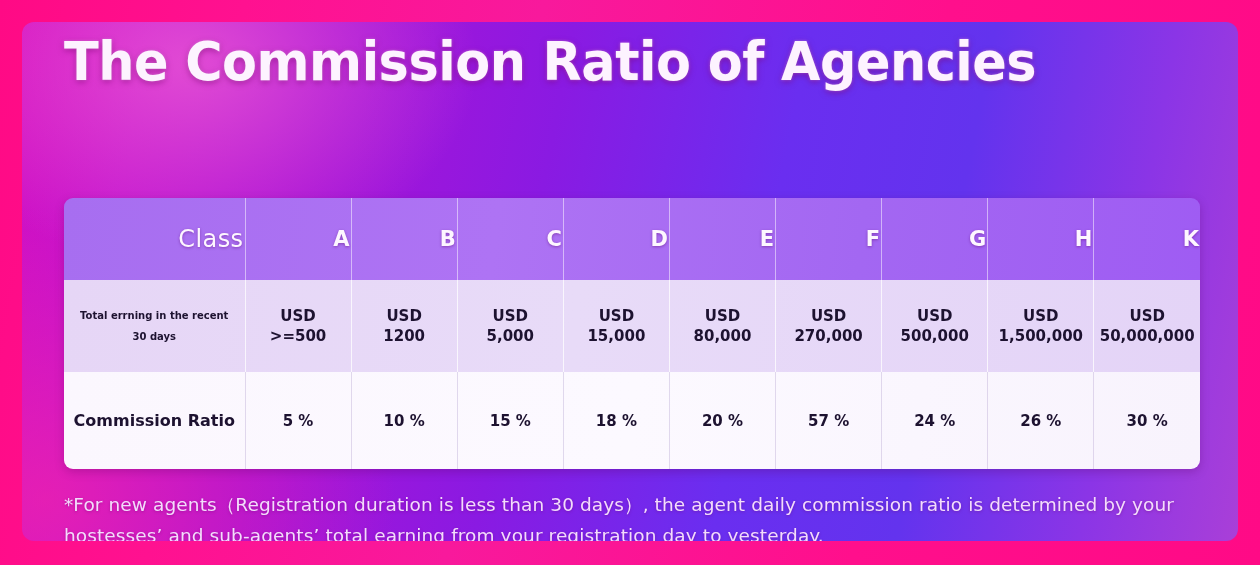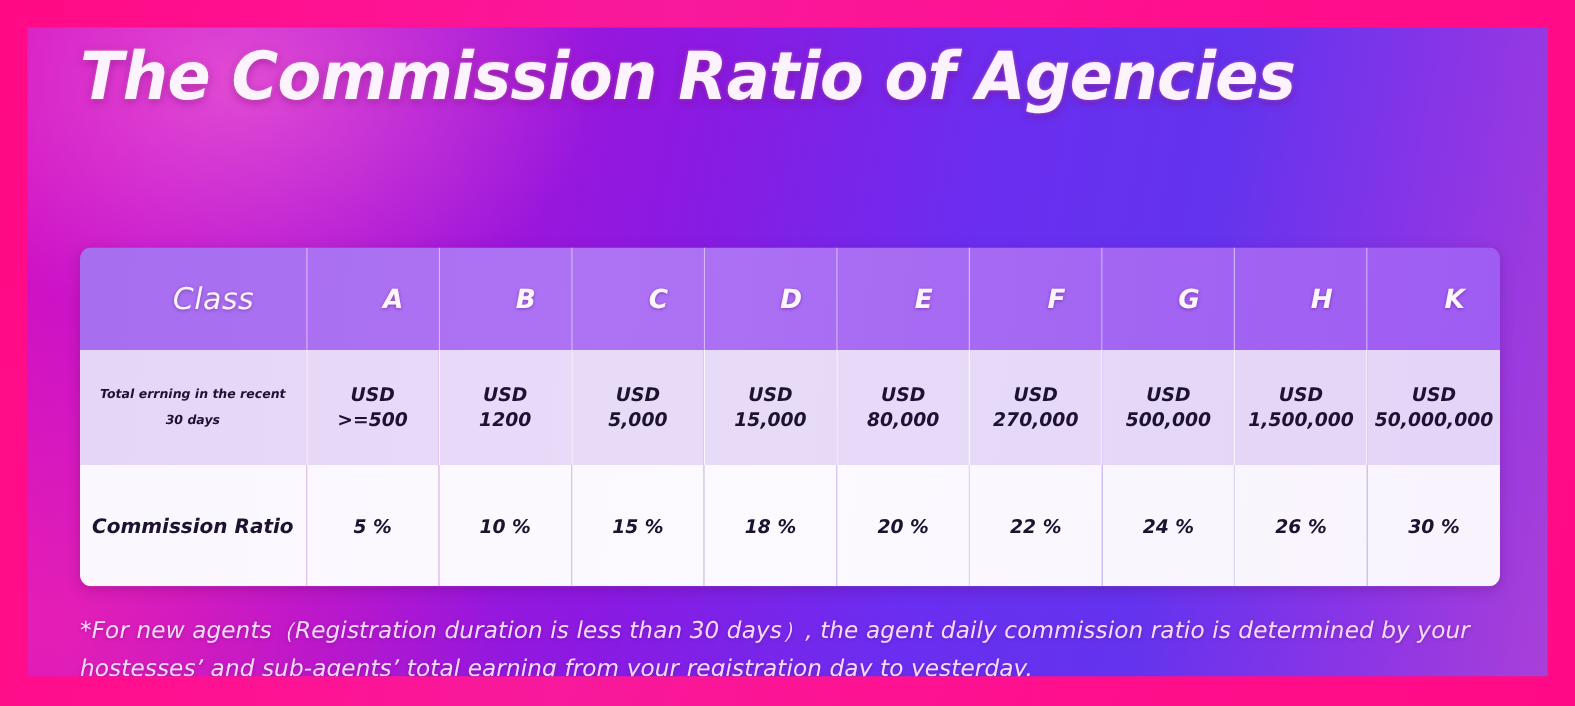--- a/index.html
+++ b/index.html
@@ -28,39 +28,38 @@
         #ff0a86 100%);
     padding: 22px 22px 24px 22px;
   }
 
   
   .panel {
     position: relative;
     width: 100%;
     height: 100%;
     box-sizing: border-box;
-    border-radius: 0;
+    border-radius: 12px;
     background:
       radial-gradient(ellipse 420px 300px at 14% 8%,
           rgba(255,120,215,0.55) 0%,
           rgba(255,120,215,0.0) 68%),
       radial-gradient(ellipse 500px 420px at 2% 92%,
           rgba(255,40,160,0.55) 0%,
           rgba(255,40,160,0.0) 70%),
       linear-gradient(101deg,
           #d10fc2 0%,
           #c213cf 10%,
           #a913d6 24%,
           #8a1ae2 42%,
           #6a2ef0 60%,
           #6333ee 74%,
           #8b35e6 88%,
           #a93fd8 100%);
     overflow: hidden;
-    font-style: italic;
   }
 
   
   .title {
     position: absolute;
     left: 42px;
     top: 8px;
     font-size: 53px;
     line-height: 64px;
     font-weight: 700;
@@ -109,21 +108,21 @@
   }
   thead th {
     height: 80px;
     color: #fdf6ff;
     font-size: 21px;
     font-weight: 600;
     font-family: "DejaVu Sans", sans-serif;
     text-shadow: 0 1px 3px rgba(90,0,110,0.45);
     border-right: 1px solid rgba(255,255,255,0.5);
     vertical-align: middle;
-    text-align: center;
+    text-align: right;
     padding-left: 34px;
   }
   thead th:last-child { border-right: none; }
   thead th.c-label {
     font-size: 24px;
     font-weight: 500;
     letter-spacing: 0.4px;
   }
 
   
@@ -259,21 +258,21 @@
               <span class="usd-line2">50,000,000</span>
             </td>
           </tr>
           <tr class="row-ratio">
             <td class="c-label">Commission Ratio</td>
             <td>5 %</td>
             <td>10 %</td>
             <td>15 %</td>
             <td>18 %</td>
             <td>20 %</td>
-            <td>22 %</td>
+            <td>57 %</td>
             <td>24 %</td>
             <td>26 %</td>
             <td>30 %</td>
           </tr>
         </tbody>
       </table>
     </div>
 
     <div class="footnote">*For new agents（Registration duration is less than 30 days）, the agent daily commission ratio is determined by your hostesses’  and sub-agents’ total earning from your registration day to yesterday.</div>
 

